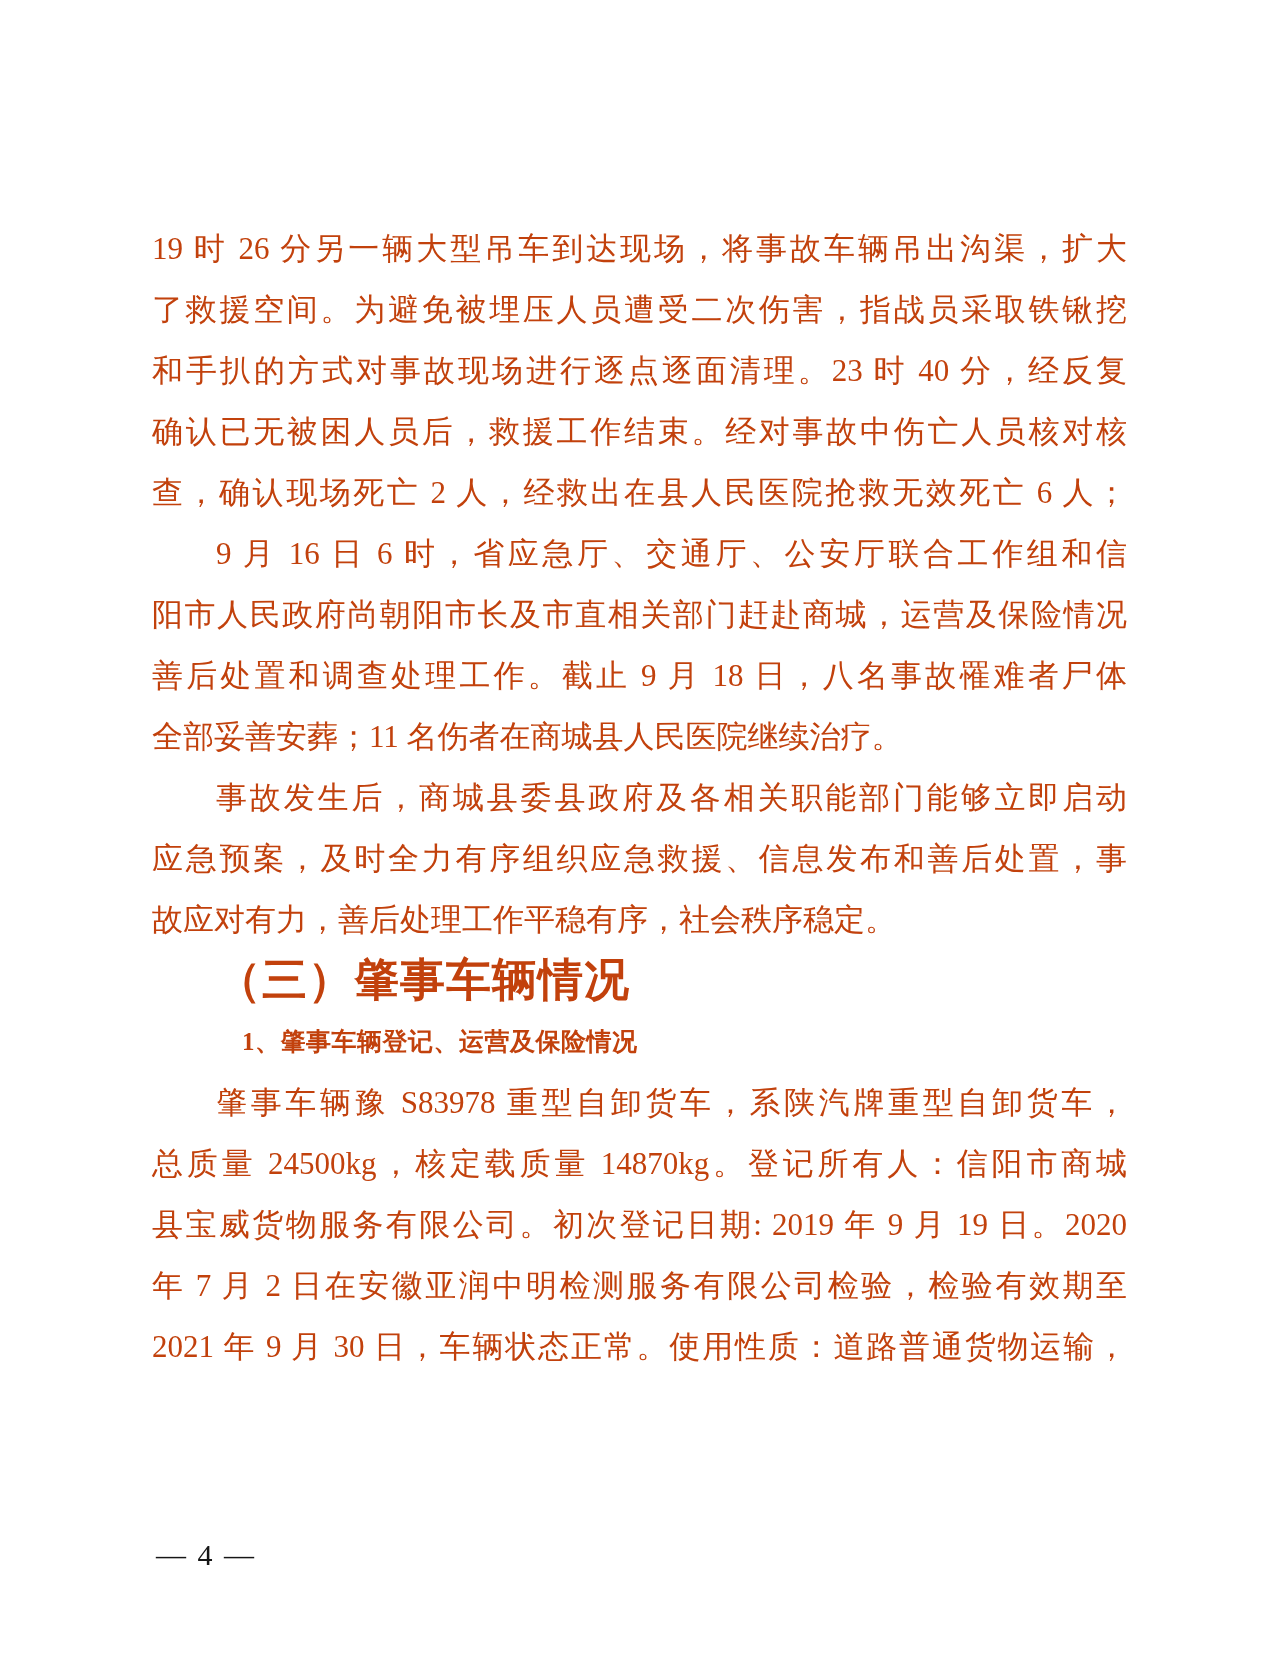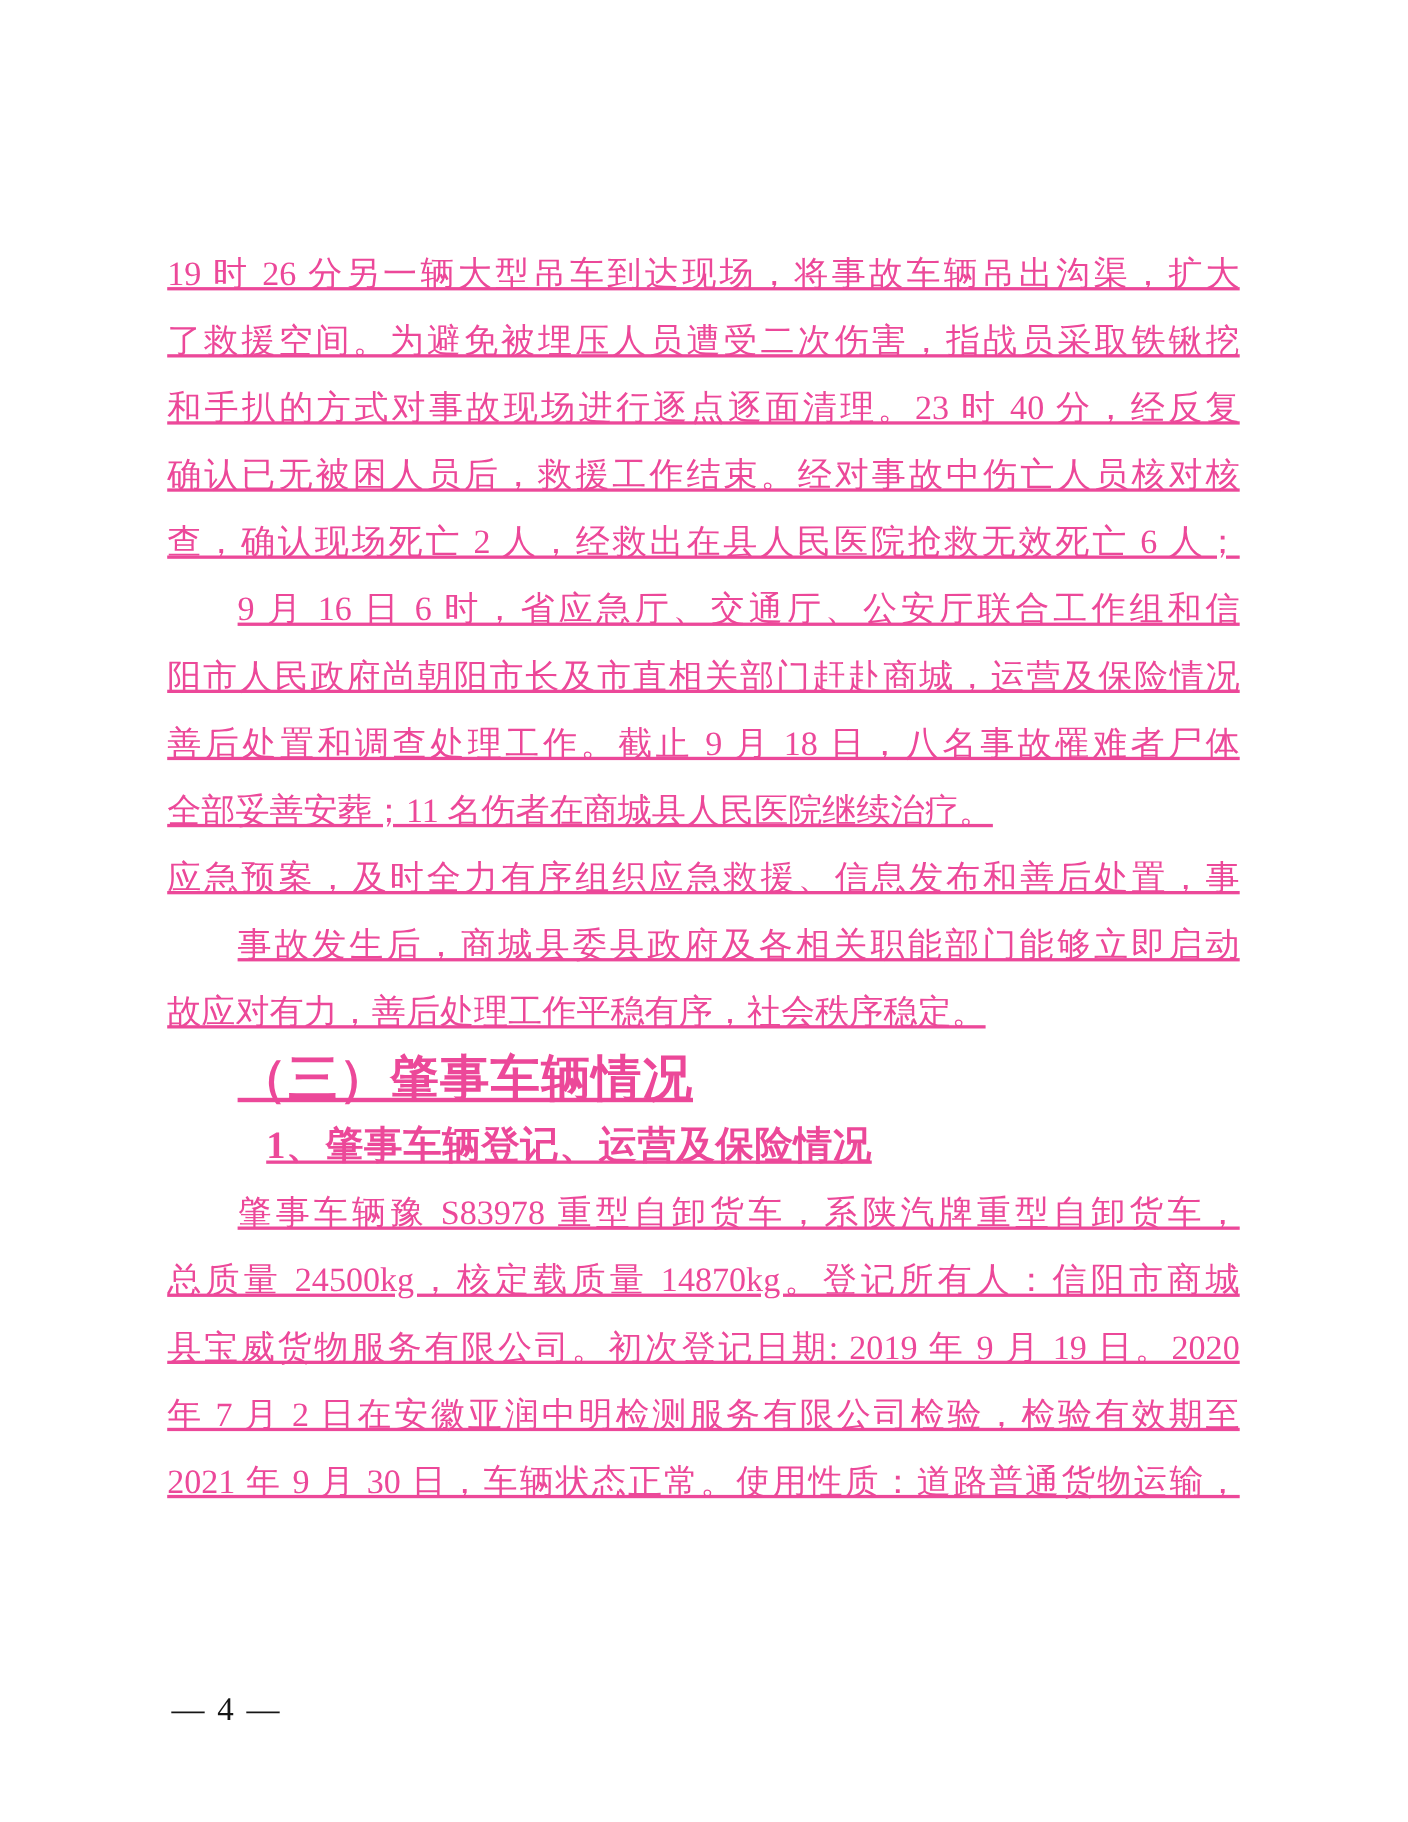--- a/index.html
+++ b/index.html
@@ -20,36 +20,35 @@
     position: absolute;
     left: 152px;
     top: 218px;
     width: 975px;
   }
   .line {
     font-size: 31px;
     line-height: 61px;
     height: 61px;
     white-space: pre-wrap;
-    color: #ec4899;
-    text-decoration: underline;
+    color: #c2410c;
   }
   .line.full {
     text-align: justify;
     text-align-last: justify;
   }
   .line.indent { text-indent: 64px; }
   .line.heading1 {
     font-size: 45px;
     font-weight: bold;
     text-indent: 64px;
     letter-spacing: 1px;
   }
   .line.heading2 {
-    font-size: 35px;
+    font-size: 25px;
     font-weight: bold;
     text-indent: 90px;
     letter-spacing: 0.5px;
   }
   .page-footer {
     position: absolute;
     left: 156px;
     top: 1532px;
     font-size: 30px;
     line-height: 46px;
@@ -67,22 +66,22 @@
     <div class="line full">了救援空间。为避免被埋压人员遭受二次伤害，指战员采取铁锹挖</div>
     <div class="line full">和手扒的方式对事故现场进行逐点逐面清理。23 时 40 分，经反复</div>
     <div class="line full">确认已无被困人员后，救援工作结束。经对事故中伤亡人员核对核</div>
     <div class="line full">查，确认现场死亡 2 人，经救出在县人民医院抢救无效死亡 6 人；</div>
 
     <div class="line full indent">9 月 16 日 6 时，省应急厅、交通厅、公安厅联合工作组和信</div>
     <div class="line full">阳市人民政府尚朝阳市长及市直相关部门赶赴商城，运营及保险情况</div>
     <div class="line full">善后处置和调查处理工作。截止 9 月 18 日，八名事故罹难者尸体</div>
     <div class="line">全部妥善安葬；11 名伤者在商城县人民医院继续治疗。</div>
 
+    <div class="line full indent">事故发生后，商城县委县政府及各相关职能部门能够立即启动</div>
     <div class="line full">应急预案，及时全力有序组织应急救援、信息发布和善后处置，事</div>
-    <div class="line full indent">事故发生后，商城县委县政府及各相关职能部门能够立即启动</div>
     <div class="line">故应对有力，善后处理工作平稳有序，社会秩序稳定。</div>
 
     <div class="line heading1">（三）肇事车辆情况</div>
     <div class="line heading2">1、肇事车辆登记、运营及保险情况</div>
 
     <div class="line full indent">肇事车辆豫 S83978 重型自卸货车，系陕汽牌重型自卸货车，</div>
     <div class="line full">总质量 24500kg，核定载质量 14870kg。登记所有人：信阳市商城</div>
     <div class="line full">县宝威货物服务有限公司。初次登记日期: 2019 年 9 月 19 日。2020</div>
     <div class="line full">年 7 月 2 日在安徽亚润中明检测服务有限公司检验，检验有效期至</div>
     <div class="line full">2021 年 9 月 30 日，车辆状态正常。使用性质：道路普通货物运输，</div>

